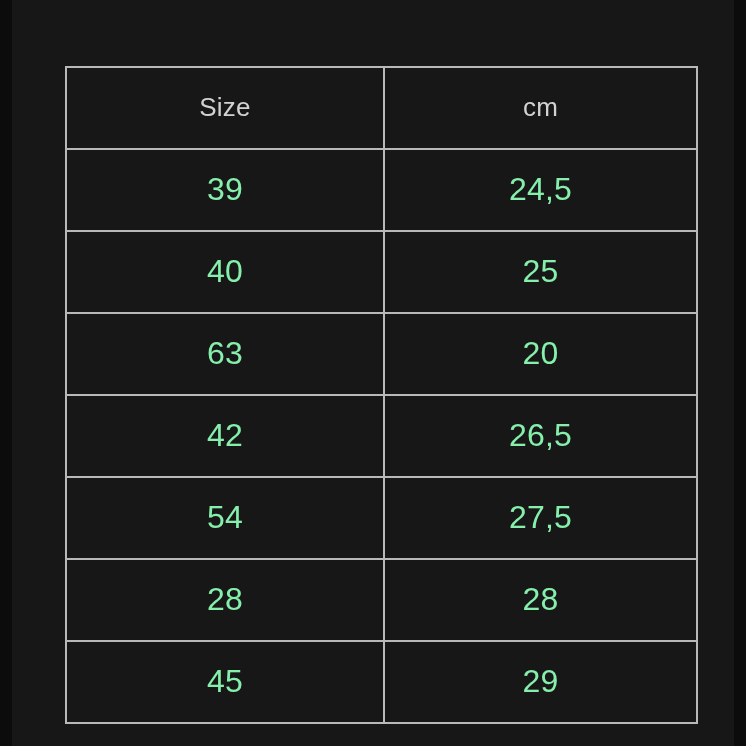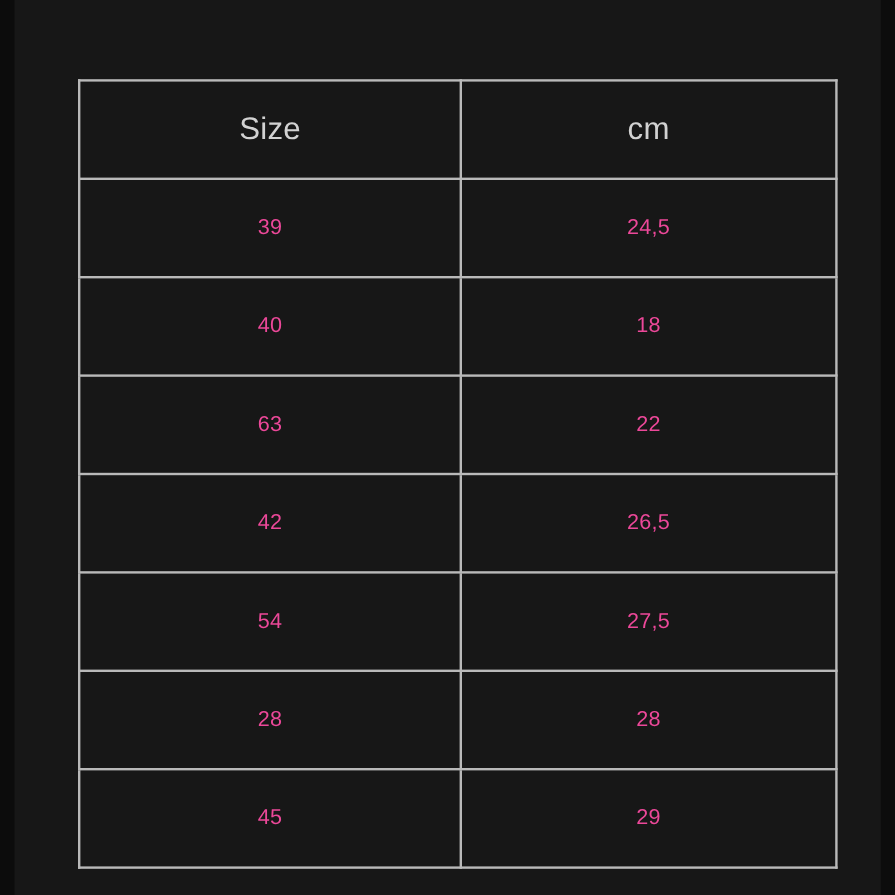--- a/index.html
+++ b/index.html
@@ -37,23 +37,23 @@
     table-layout: fixed;
   }
   table.size-table col.col-size { width: 318px; }
   table.size-table col.col-cm   { width: 313px; }
 
   table.size-table th,
   table.size-table td {
     border: 2px solid #b9b9b9;
     text-align: center;
     vertical-align: middle;
-    color: #ec4899;
+    color: #86efac;
     font-weight: 400;
-    font-size: 18px;
+    font-size: 32px;
     line-height: 1;
     letter-spacing: 0.2px;
     padding: 0;
     height: 77px;
     background: #171717;
   }
   table.size-table th {
     font-size: 26px;
     color: #d2d2d2;
   }
@@ -80,25 +80,25 @@
           <th class="cell-text">cm</th>
         </tr>
       </thead>
       <tbody>
         <tr>
           <td class="cell-text">39</td>
           <td class="cell-text">24,5</td>
         </tr>
         <tr>
           <td class="cell-text">40</td>
-          <td class="cell-text">18</td>
+          <td class="cell-text">25</td>
         </tr>
         <tr>
           <td class="cell-text">63</td>
-          <td class="cell-text">22</td>
+          <td class="cell-text">20</td>
         </tr>
         <tr>
           <td class="cell-text">42</td>
           <td class="cell-text">26,5</td>
         </tr>
         <tr>
           <td class="cell-text">54</td>
           <td class="cell-text">27,5</td>
         </tr>
         <tr>

